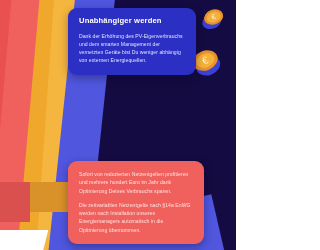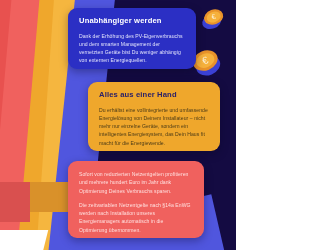--- a/index.html
+++ b/index.html
@@ -108,21 +108,21 @@
   .coin-wrap { position: absolute; }
   #coin-small { right: 24px; top: 6px; width: 26px; height: 26px; }
   #coin-large { right: 28px; top: 46px; width: 32px; height: 32px; }
   .coin-wrap svg { display: block; width: 100%; height: 100%; }
 
   
   .card {
     position: absolute;
     border-radius: 9px;
     box-sizing: border-box;
-    padding: 9px 11px 4px 11px;
+    padding: 9px 11px 10px 11px;
     box-shadow: 0 3px 9px rgba(10, 5, 35, 0.35);
   }
   .card-title {
     margin: 0 0 6px 0;
     font-size: 7.6px;
     font-weight: bold;
     letter-spacing: 0.15px;
     line-height: 1.15;
   }
   .card-body {
@@ -193,23 +193,19 @@
       <ellipse cx="21" cy="20" rx="13" ry="9.5" fill="#f6b13c" transform="rotate(-22 21 20)"></ellipse>
       <text x="21" y="24.5" text-anchor="middle" font-family="Liberation Sans, sans-serif" font-size="14" fill="#fdf0d4" transform="rotate(-22 21 20)">€</text>
     </svg>
   </div>
 
   <div class="card" id="card-independence">
     <h3 class="card-title">Unabhängiger werden</h3>
     <p class="card-body">Dank der Erhöhung des PV-Eigenverbrauchs und dem smarten Management der vernetzten Geräte bist Du weniger abhängig von externen Energiequellen.</p>
   </div>
 
-  <div class="card" id="card-onehand">
-    <h3 class="card-title">Alles aus einer Hand</h3>
-    <p class="card-body">Du erhältst eine vollintegrierte und umfassende Energielösung von Deinem Installateur – nicht mehr nur einzelne Geräte, sondern ein intelligentes Energiesystem, das Dein Haus fit macht für die Energiewende.</p>
-  </div>
 
   <div class="card" id="card-gridfees">
     <p class="card-body">Sofort von reduzierten Netzentgelten profitieren und mehrere hundert Euro im Jahr dank Optimierung Deines Verbrauchs sparen.</p>
     <p class="card-body">Die zeitvariablen Netzentgelte nach §14a EnWG werden nach Installation unseres Energiemanagers automatisch in die Optimierung übernommen.</p>
   </div>
 
 </div>
 
 </body></html>

